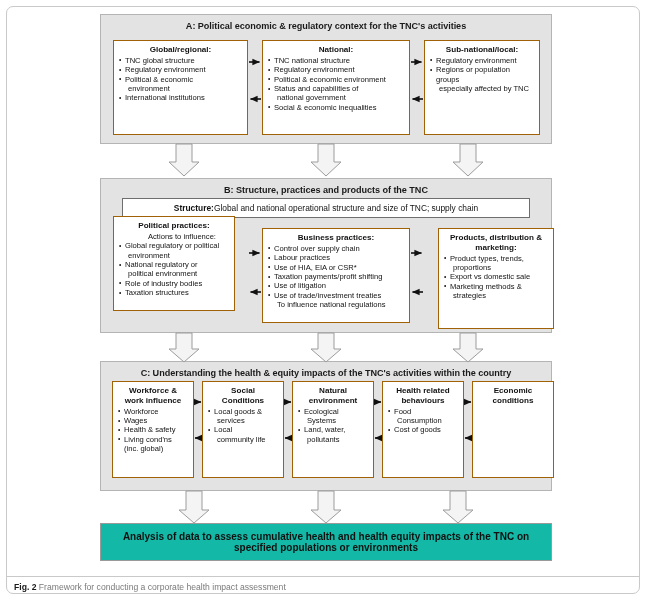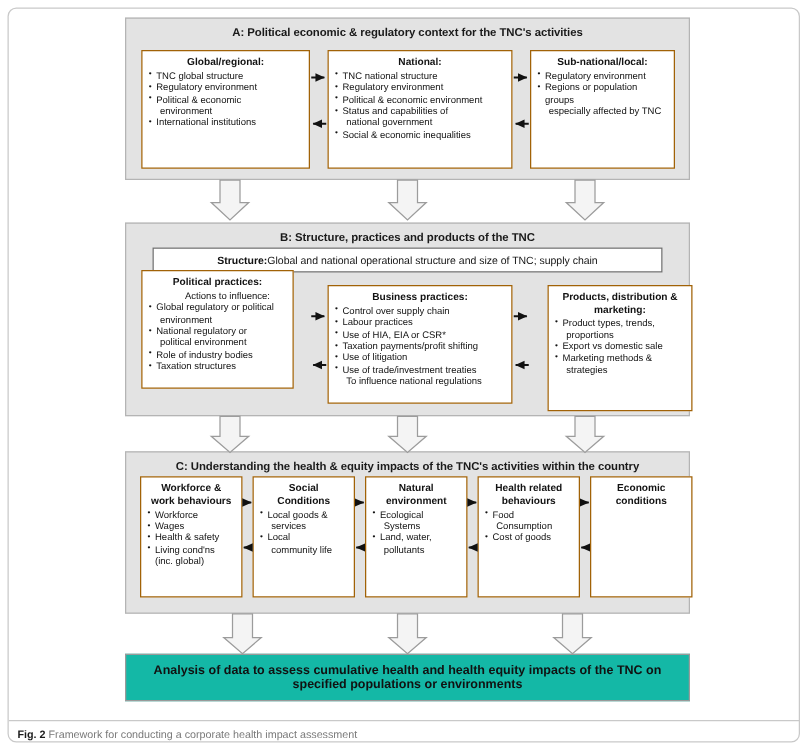--- a/index.html
+++ b/index.html
@@ -213,21 +213,21 @@
       <li class="nobul">strategies</li>
     </ul>
   </div>
 
   <div class="panel" style="left:100px;top:361px;width:452px;height:130px;">
     <div class="panel-title" style="top:6px;">C: Understanding the health &amp; equity impacts of the TNC's activities within the country</div>
   </div>
 
   <div class="wbox" style="left:112px;top:381px;width:82px;height:97px;">
     <span class="hd">Workforce &amp;</span>
-    <span class="hd" style="margin-top:-1px;">work behaviours</span>
+    <span class="hd" style="margin-top:-1px;">work influence</span>
     <ul>
       <li>Workforce</li>
       <li>Wages</li>
       <li>Health &amp; safety</li>
       <li>Living cond'ns</li>
       <li class="nobul" style="padding-left:6px;">(inc. global)</li>
     </ul>
   </div>
 
   <div class="wbox" style="left:202px;top:381px;width:82px;height:97px;">

